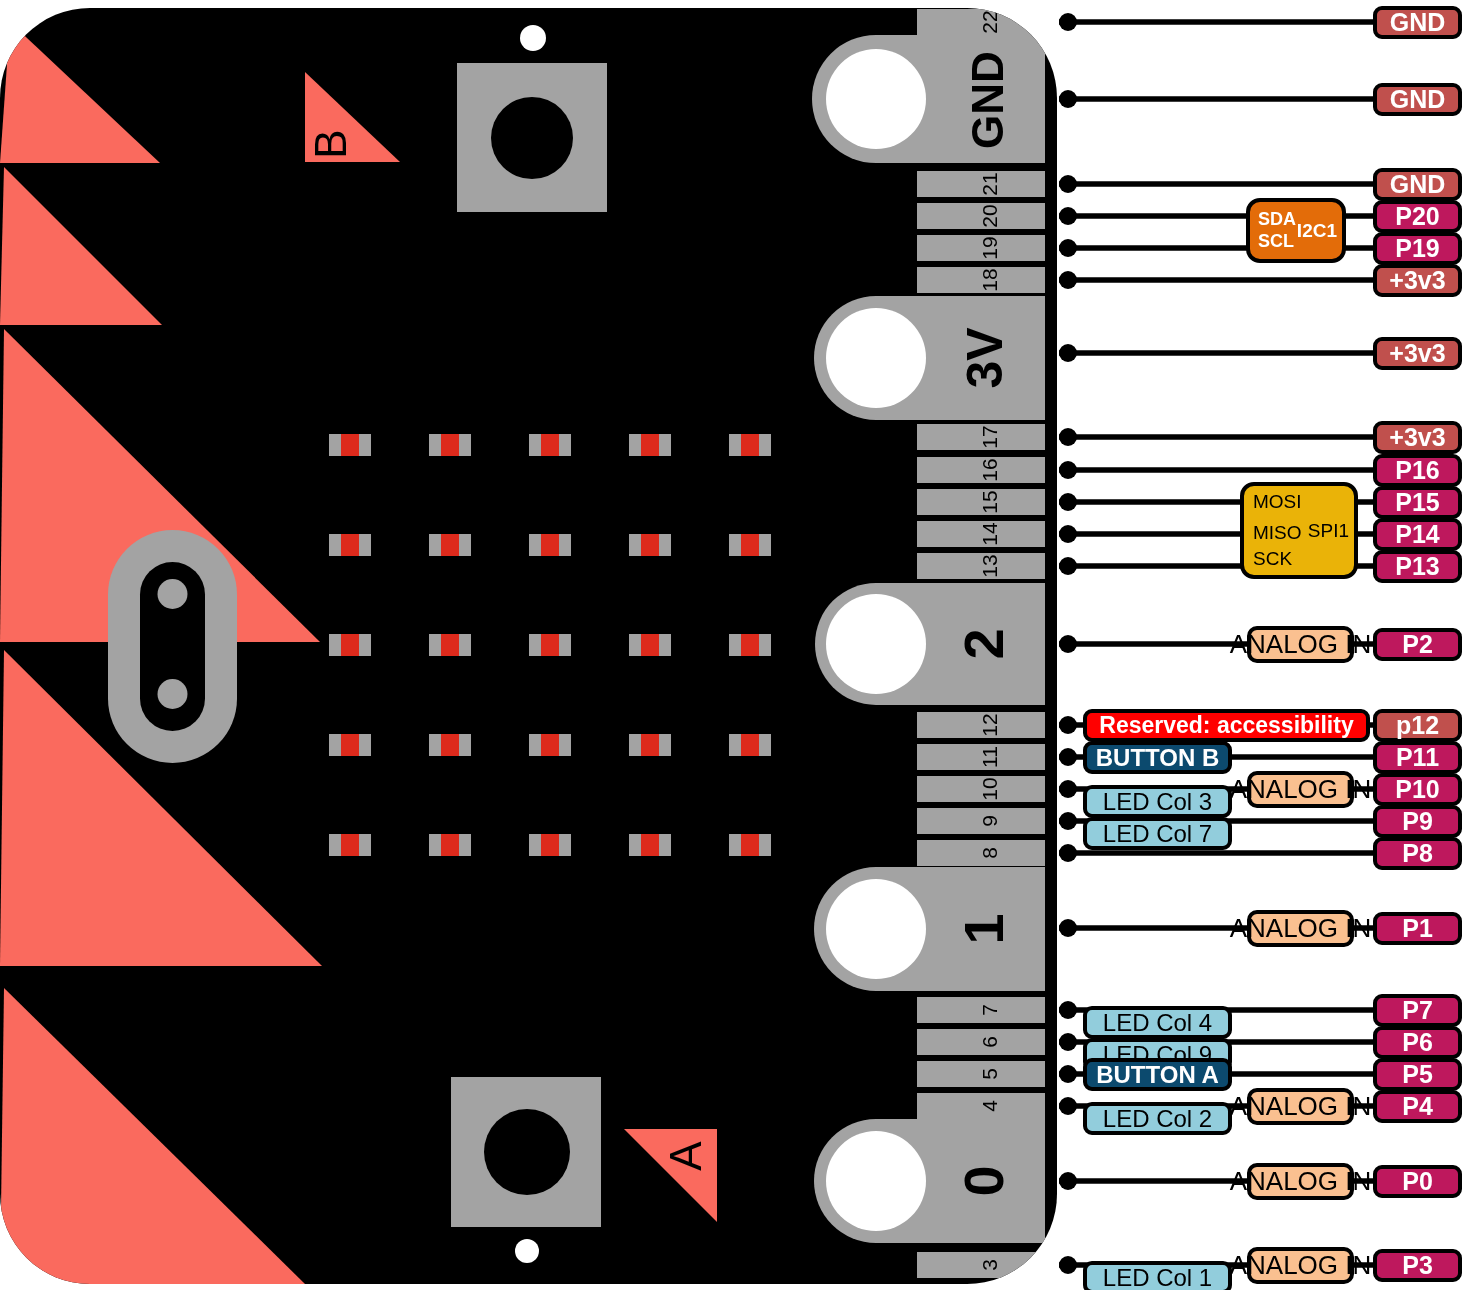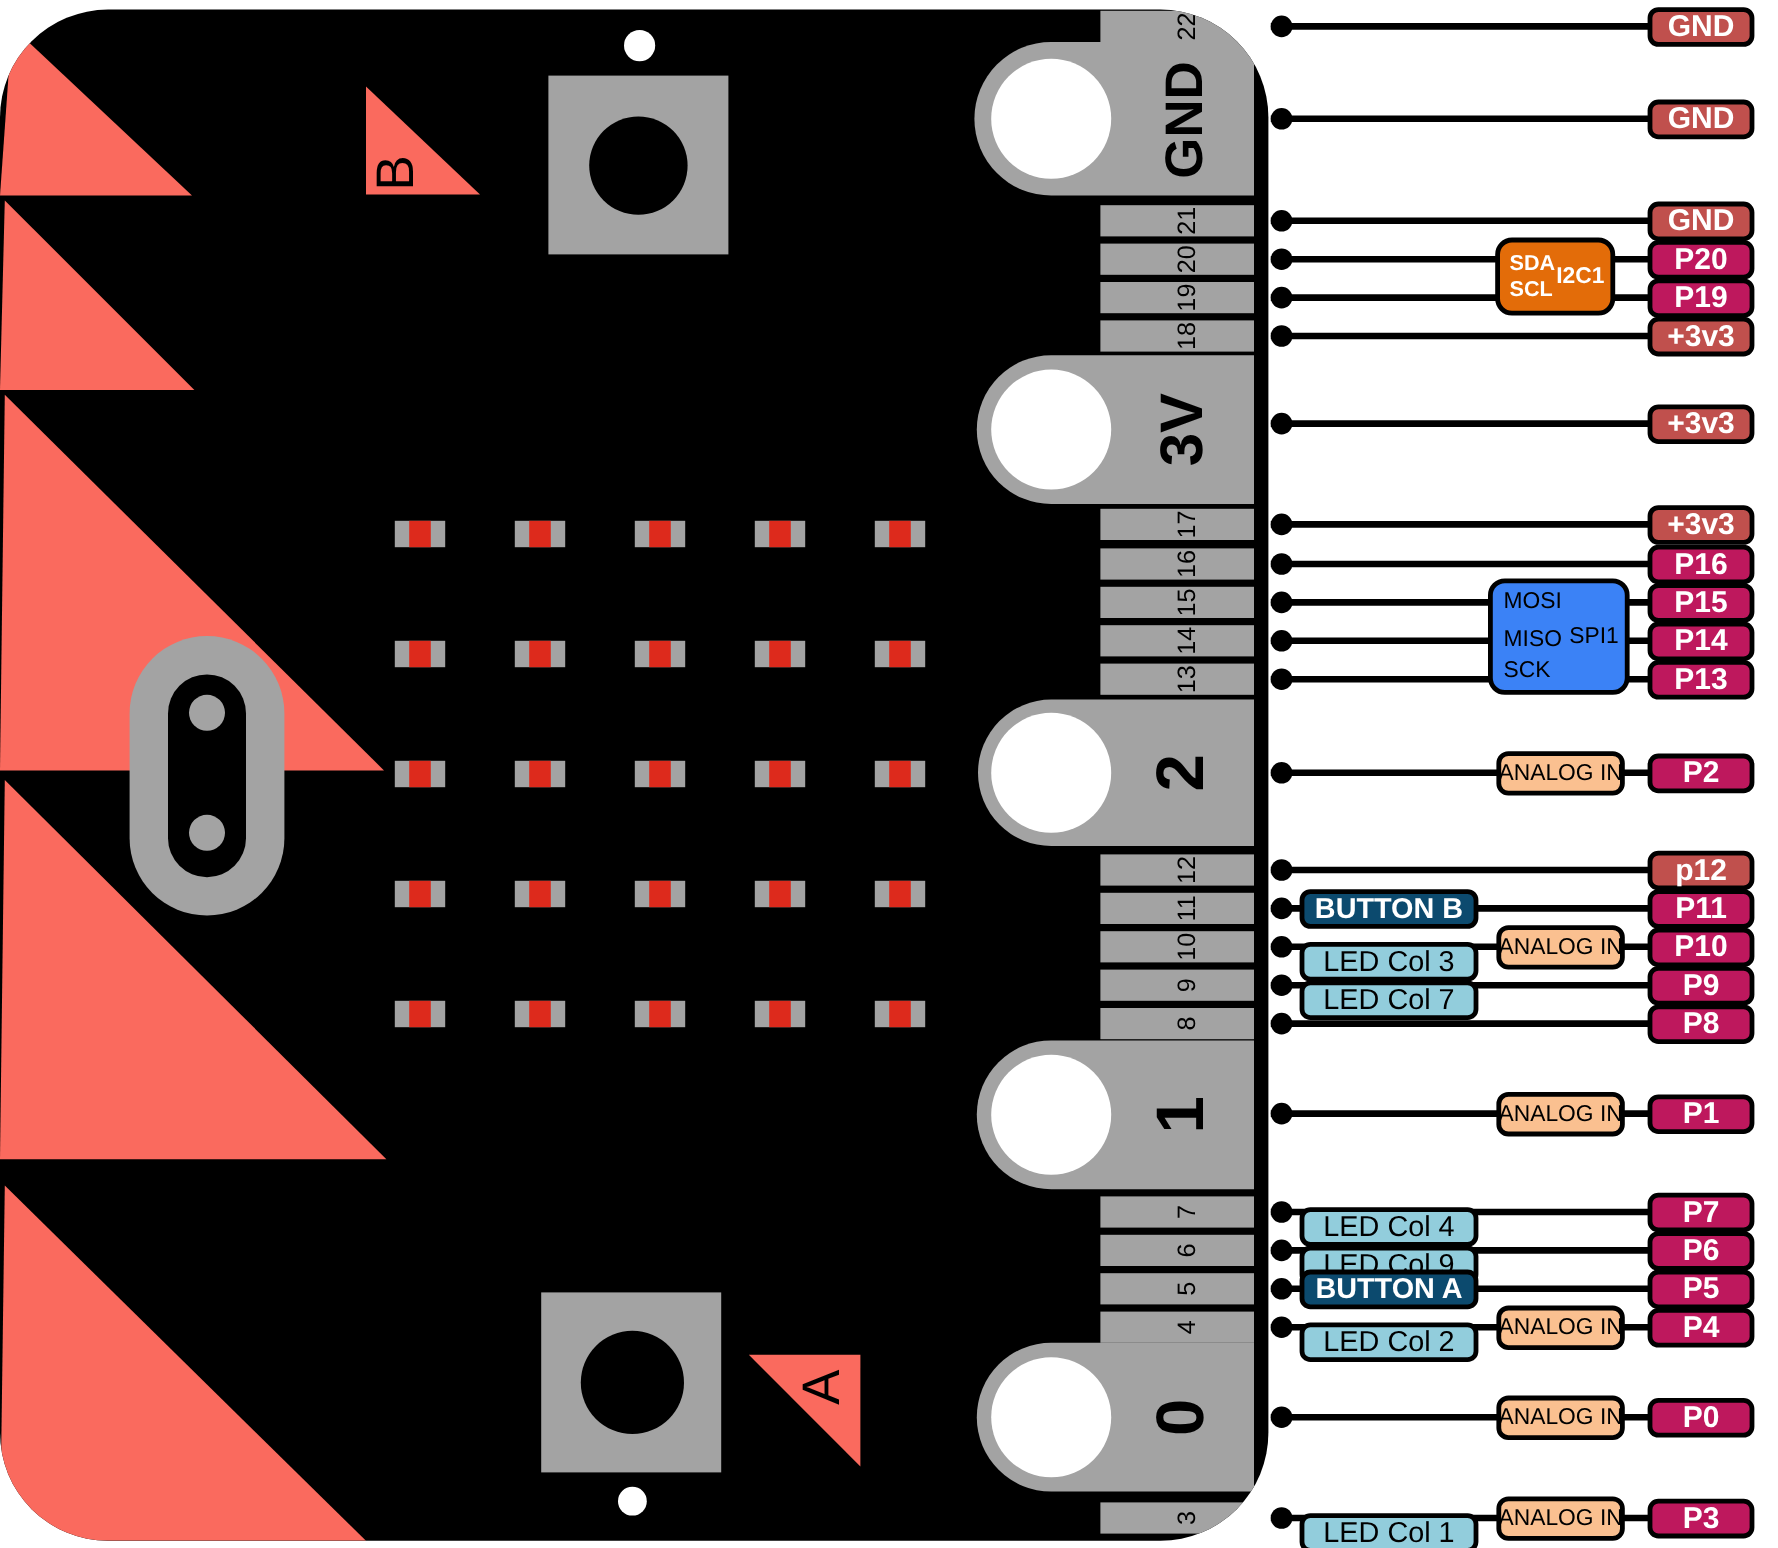--- a/index.html
+++ b/index.html
@@ -12,24 +12,24 @@
   .pill.red{background:#c0504d;}
   .pill.blue{background:#be185d;}
   .lbox{position:absolute;left:1083px;width:149px;height:33px;box-sizing:border-box;
         border:4px solid #000;border-radius:9px;display:flex;align-items:center;justify-content:center;
         font-size:24px;white-space:nowrap;color:#000;}
   .lbox.ledcol{background:#92cddc;margin-top:12px;}
   .lbox.btn{background:#0c4a6e;color:#fff;font-weight:bold;}
   .lbox.reserved{background:#ff0000;color:#fff;font-weight:bold;width:287px;font-size:23px;}
   .analog{position:absolute;left:1247px;width:107px;height:37px;box-sizing:border-box;
         border:4px solid #000;border-radius:10px;display:flex;align-items:center;justify-content:center;
-        background:#fac090;color:#000;font-size:19px;white-space:nowrap;}
+        background:#fac090;color:#000;font-size:26px;white-space:nowrap;}
   .busbox{position:absolute;box-sizing:border-box;border:4px solid #000;border-radius:14px;color:#fff;}
   #i2c{left:1246px;top:198px;width:100px;height:65px;background:#e36c09;}
-  #spi{left:1240px;top:482px;width:118px;height:97px;background:#3b82f6;color:#000;}
+  #spi{left:1240px;top:482px;width:118px;height:97px;background:#eab308;color:#000;}
   .sig{position:absolute;left:8px;font-weight:bold;font-size:18px;}
   .sigp{position:absolute;left:9px;font-size:19px;}
   .busname{position:absolute;right:5px;top:50%;transform:translateY(-50%);font-size:19px;}
   #i2c .busname{font-weight:bold;}
 </style>
 </head>
 <body>
 
 <div id="stage">
 
@@ -271,20 +271,21 @@
 <div class="pill blue" style="top:805px">P9</div>
 <div class="pill blue" style="top:837px">P8</div>
 <div class="pill blue" style="top:912px">P1</div>
 <div class="pill blue" style="top:994px">P7</div>
 <div class="pill blue" style="top:1026px">P6</div>
 <div class="pill blue" style="top:1058px">P5</div>
 <div class="pill blue" style="top:1090px">P4</div>
 <div class="pill blue" style="top:1165px">P0</div>
 <div class="pill blue" style="top:1249px">P3</div>
 
+<div class="lbox reserved" style="top:709px">Reserved: accessibility</div>
 <div class="lbox btn" style="top:741px">BUTTON B</div>
 <div class="lbox ledcol" style="top:773px">LED Col 3</div>
 <div class="lbox ledcol" style="top:805px">LED Col 7</div>
 <div class="lbox ledcol" style="top:994px">LED Col 4</div>
 <div class="lbox ledcol" style="top:1026px">LED Col 9</div>
 <div class="lbox btn" style="top:1058px">BUTTON A</div>
 <div class="lbox ledcol" style="top:1090px">LED Col 2</div>
 <div class="lbox ledcol" style="top:1249px">LED Col 1</div>
 
 <div class="analog" style="top:626px">ANALOG IN</div>

